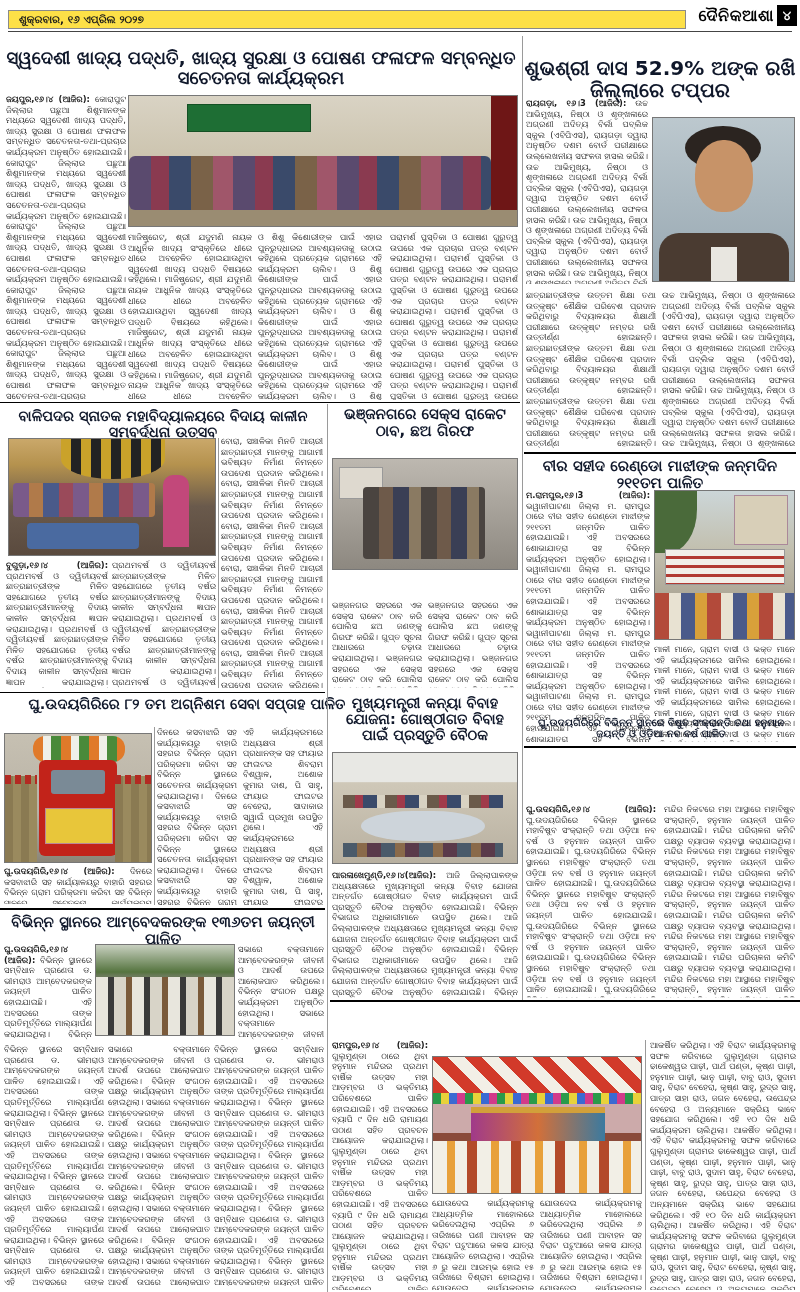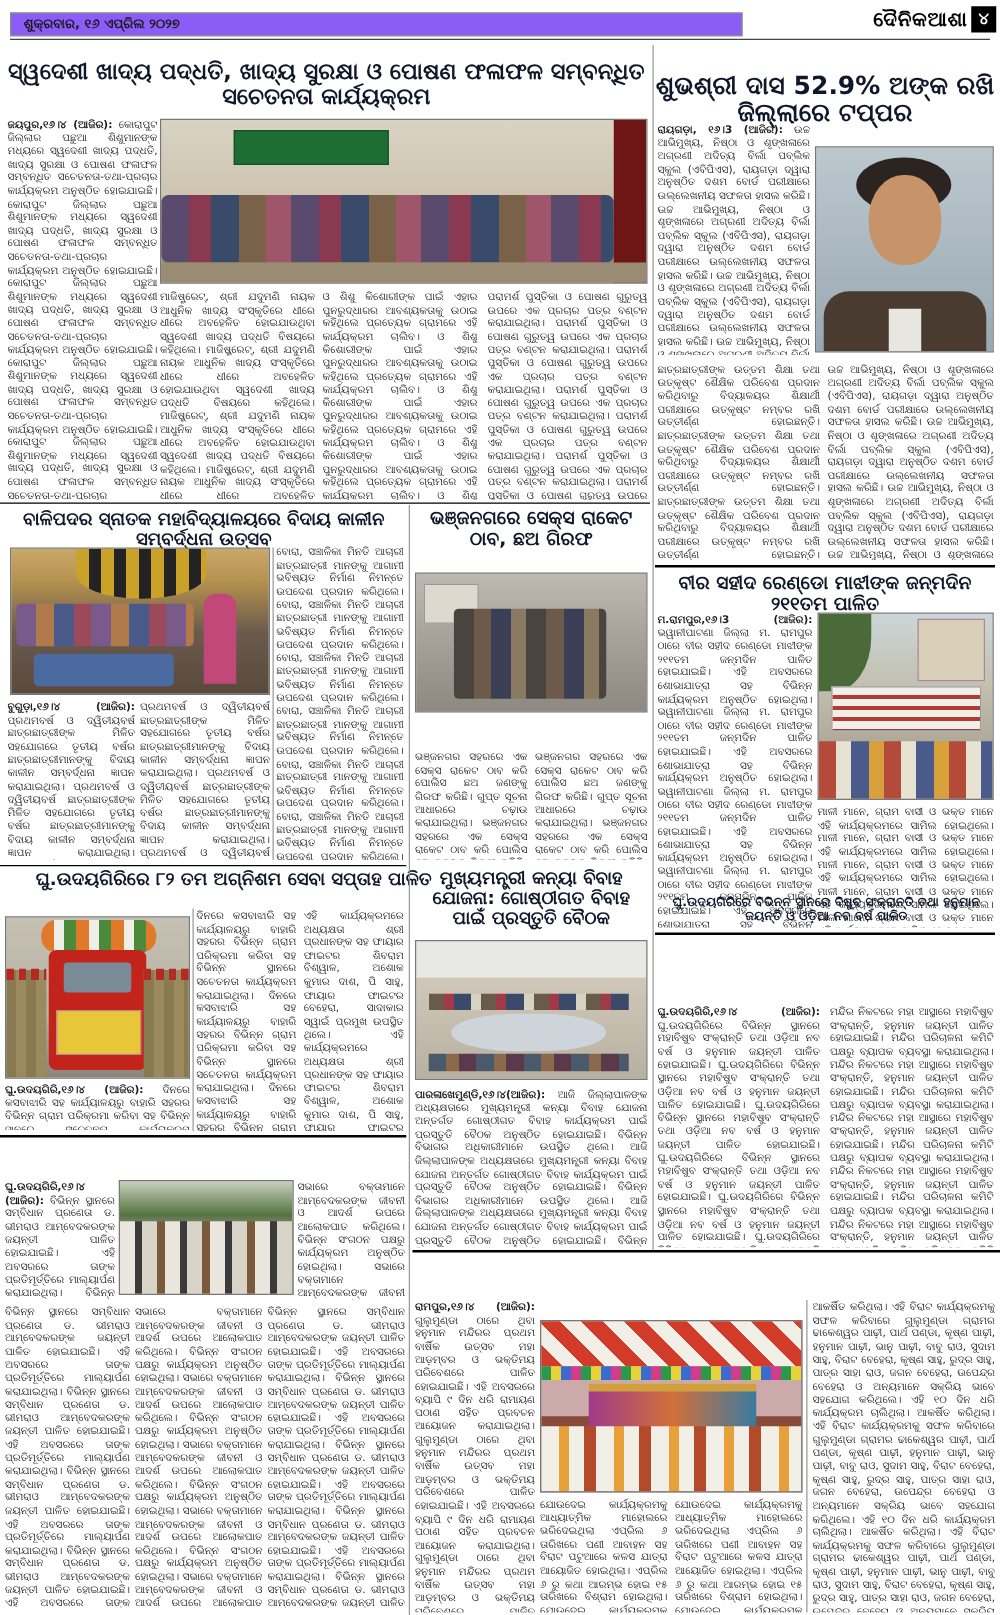--- a/index.html
+++ b/index.html
@@ -1,21 +1,21 @@
 <!DOCTYPE html>
 <html><head>
 <meta charset="utf-8">
 <style>
   html,body{margin:0;padding:0;background:#e8e8e8;}
   .page{position:relative;width:800px;height:1292px;margin:0 auto;background:#ffffff;
         font-family:"DejaVu Sans","Liberation Sans",sans-serif;color:#111;overflow:hidden;}
   .hline{position:absolute;background:#000;height:1px;}
   .hline.thick{height:2px;}
   .vline{position:absolute;background:#9a9a9a;width:1px;}
-  .headerbar{position:absolute;left:8px;top:10px;width:586px;height:19px;background:#8b5cf6;
+  .headerbar{position:absolute;left:8px;top:10px;width:678px;height:19px;background:#fde047;
              border:1px solid #8a8a8a;box-sizing:border-box;}
   .date{position:absolute;left:10px;top:2px;font-size:10.5px;font-weight:bold;color:#1a1a1a;}
   .masthead{position:absolute;left:676px;top:6px;width:98px;height:22px;font-size:16px;font-weight:bold;
             color:#000;text-align:right;letter-spacing:.5px;}
   .pagebox{position:absolute;left:777px;top:5px;width:20px;height:21px;background:#000;color:#fff;
            font-size:13px;font-weight:bold;text-align:center;line-height:21px;}
   .hl{position:absolute;font-weight:bold;color:#0f172a;text-align:center;line-height:1.12;}
   .kick{position:absolute;font-weight:bold;color:#000;text-align:center;}
   .col{position:absolute;font-size:8.4px;line-height:10.6px;text-align:justify;overflow:hidden;color:#1c1c1c;}
   .col b{font-weight:bold;}
@@ -229,20 +229,21 @@
   <div class="hl" style="left:524px;top:717px;width:274px;font-size:10px;">ଘୁ.ଉଦୟଗିରିରେ ବିଭିନ୍ନ ସ୍ଥାନରେ ବିଷୁବ ସଂକ୍ରାନ୍ତି ତଥା ହନୁମାନ ଜୟନ୍ତି ଓ ଓଡ଼ିଆ ନବ ବର୍ଷ ପାଳିତ</div>
   <div class="col" style="left:526px;top:804px;width:130px;height:194px;">
     <b>ଘୁ.ଉଦୟଗିରି,୧୬।୪ (ଆଜିର):</b>
     <span>ଘୁ.ଉଦୟଗିରିରେ ବିଭିନ୍ନ ସ୍ଥାନରେ ମହାବିଷୁବ ସଂକ୍ରାନ୍ତି ତଥା ଓଡ଼ିଆ ନବ ବର୍ଷ ଓ ହନୁମାନ ଜୟନ୍ତୀ ପାଳିତ ହୋଇଯାଇଛି। ଘୁ.ଉଦୟଗିରିରେ ବିଭିନ୍ନ ସ୍ଥାନରେ ମହାବିଷୁବ ସଂକ୍ରାନ୍ତି ତଥା ଓଡ଼ିଆ ନବ ବର୍ଷ ଓ ହନୁମାନ ଜୟନ୍ତୀ ପାଳିତ ହୋଇଯାଇଛି। ଘୁ.ଉଦୟଗିରିରେ ବିଭିନ୍ନ ସ୍ଥାନରେ ମହାବିଷୁବ ସଂକ୍ରାନ୍ତି ତଥା ଓଡ଼ିଆ ନବ ବର୍ଷ ଓ ହନୁମାନ ଜୟନ୍ତୀ ପାଳିତ ହୋଇଯାଇଛି। ଘୁ.ଉଦୟଗିରିରେ ବିଭିନ୍ନ ସ୍ଥାନରେ ମହାବିଷୁବ ସଂକ୍ରାନ୍ତି ତଥା ଓଡ଼ିଆ ନବ ବର୍ଷ ଓ ହନୁମାନ ଜୟନ୍ତୀ ପାଳିତ ହୋଇଯାଇଛି। ଘୁ.ଉଦୟଗିରିରେ ବିଭିନ୍ନ ସ୍ଥାନରେ ମହାବିଷୁବ ସଂକ୍ରାନ୍ତି ତଥା ଓଡ଼ିଆ ନବ ବର୍ଷ ଓ ହନୁମାନ ଜୟନ୍ତୀ ପାଳିତ ହୋଇଯାଇଛି। ଘୁ.ଉଦୟଗିରିରେ ବିଭିନ୍ନ ସ୍ଥାନରେ ମହାବିଷୁବ ସଂକ୍ରାନ୍ତି ତଥା ଓଡ଼ିଆ ନବ ବର୍ଷ ଓ ହନୁମାନ ଜୟନ୍ତୀ ପାଳିତ ହୋଇଯାଇଛି।</span>
   </div>
   <div class="col" style="left:664px;top:804px;width:131px;height:194px;">
     <span>ମନ୍ଦିର ନିକଟରେ ମହା ଆସ୍ଥାରେ ମହାବିଷୁବ ସଂକ୍ରାନ୍ତି, ହନୁମାନ ଜୟନ୍ତୀ ପାଳିତ ହୋଇଯାଇଛି। ମନ୍ଦିର ପରିଚାଳନା କମିଟି ପକ୍ଷରୁ ବ୍ୟାପକ ବ୍ୟବସ୍ଥା କରାଯାଇଥିଲା। ମନ୍ଦିର ନିକଟରେ ମହା ଆସ୍ଥାରେ ମହାବିଷୁବ ସଂକ୍ରାନ୍ତି, ହନୁମାନ ଜୟନ୍ତୀ ପାଳିତ ହୋଇଯାଇଛି। ମନ୍ଦିର ପରିଚାଳନା କମିଟି ପକ୍ଷରୁ ବ୍ୟାପକ ବ୍ୟବସ୍ଥା କରାଯାଇଥିଲା। ମନ୍ଦିର ନିକଟରେ ମହା ଆସ୍ଥାରେ ମହାବିଷୁବ ସଂକ୍ରାନ୍ତି, ହନୁମାନ ଜୟନ୍ତୀ ପାଳିତ ହୋଇଯାଇଛି। ମନ୍ଦିର ପରିଚାଳନା କମିଟି ପକ୍ଷରୁ ବ୍ୟାପକ ବ୍ୟବସ୍ଥା କରାଯାଇଥିଲା। ମନ୍ଦିର ନିକଟରେ ମହା ଆସ୍ଥାରେ ମହାବିଷୁବ ସଂକ୍ରାନ୍ତି, ହନୁମାନ ଜୟନ୍ତୀ ପାଳିତ ହୋଇଯାଇଛି। ମନ୍ଦିର ପରିଚାଳନା କମିଟି ପକ୍ଷରୁ ବ୍ୟାପକ ବ୍ୟବସ୍ଥା କରାଯାଇଥିଲା। ମନ୍ଦିର ନିକଟରେ ମହା ଆସ୍ଥାରେ ମହାବିଷୁବ ସଂକ୍ରାନ୍ତି, ହନୁମାନ ଜୟନ୍ତୀ ପାଳିତ ହୋଇଯାଇଛି। ମନ୍ଦିର ପରିଚାଳନା କମିଟି ପକ୍ଷରୁ ବ୍ୟାପକ ବ୍ୟବସ୍ଥା କରାଯାଇଥିଲା।</span>
   </div>
 
   <div class="hline thick" style="left:0;top:908px;width:325px;"></div>
+  <div class="hl" style="left:2px;top:914px;width:322px;font-size:15px;">ବିଭିନ୍ନ ସ୍ଥାନରେ ଆମ୍ବେଦକରଙ୍କ ୧୩୬ତମ ଜୟନ୍ତୀ ପାଳିତ</div>
   <div class="col" style="left:4px;top:944px;width:88px;height:96px;">
     <b>ଘୁ.ଉଦୟଗିରି,୧୬।୪ (ଆଜିର):</b>
     <span>ବିଭିନ୍ନ ସ୍ଥାନରେ ସମ୍ବିଧାନ ପ୍ରଣେତା ଡ. ଭୀମରାଓ ଆମ୍ବେଦକରଙ୍କ ଜୟନ୍ତୀ ପାଳିତ ହୋଇଯାଇଛି। ଏହି ଅବସରରେ ତାଙ୍କ ପ୍ରତିମୂର୍ତ୍ତିରେ ମାଲ୍ୟାର୍ପଣ କରାଯାଇଥିଲା। ବିଭିନ୍ନ ସ୍ଥାନରେ ସମ୍ବିଧାନ ପ୍ରଣେତା ଡ. ଭୀମରାଓ ଆମ୍ବେଦକରଙ୍କ ଜୟନ୍ତୀ ପାଳିତ ହୋଇଯାଇଛି। ଏହି ଅବସରରେ ତାଙ୍କ ପ୍ରତିମୂର୍ତ୍ତିରେ ମାଲ୍ୟାର୍ପଣ କରାଯାଇଥିଲା।</span>
   </div>
   <div class="photo p-ambe" style="left:95px;top:944px;width:140px;height:92px;">
     <span class="ph people"></span>
   </div>
   <div class="col" style="left:238px;top:944px;width:86px;height:96px;">
     <span>ସଭାରେ ବକ୍ତାମାନେ ଆମ୍ବେଦକରଙ୍କ ଜୀବନୀ ଓ ଆଦର୍ଶ ଉପରେ ଆଲୋକପାତ କରିଥିଲେ। ବିଭିନ୍ନ ସଂଗଠନ ପକ୍ଷରୁ କାର୍ଯ୍ୟକ୍ରମ ଅନୁଷ୍ଠିତ ହୋଇଥିଲା। ସଭାରେ ବକ୍ତାମାନେ ଆମ୍ବେଦକରଙ୍କ ଜୀବନୀ ଓ ଆଦର୍ଶ ଉପରେ ଆଲୋକପାତ କରିଥିଲେ। ବିଭିନ୍ନ ସଂଗଠନ ପକ୍ଷରୁ କାର୍ଯ୍ୟକ୍ରମ ଅନୁଷ୍ଠିତ ହୋଇଥିଲା।</span>
   </div>

